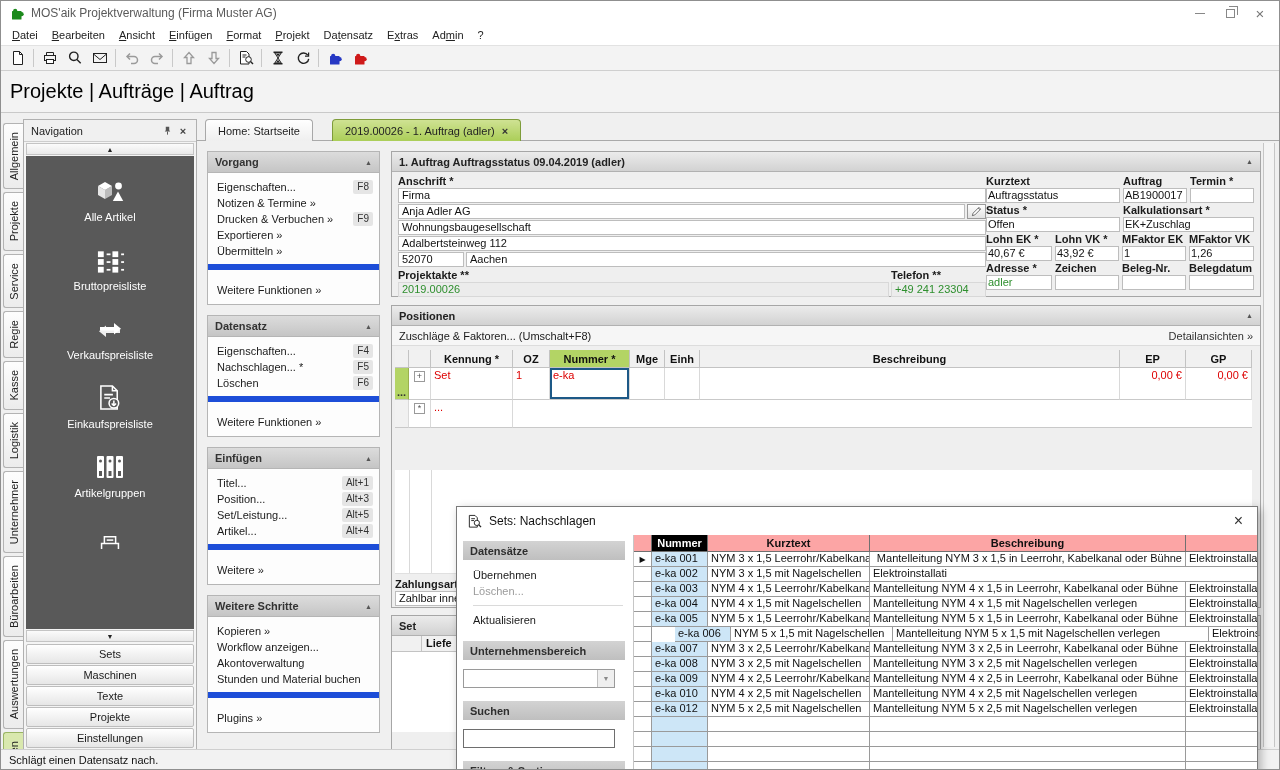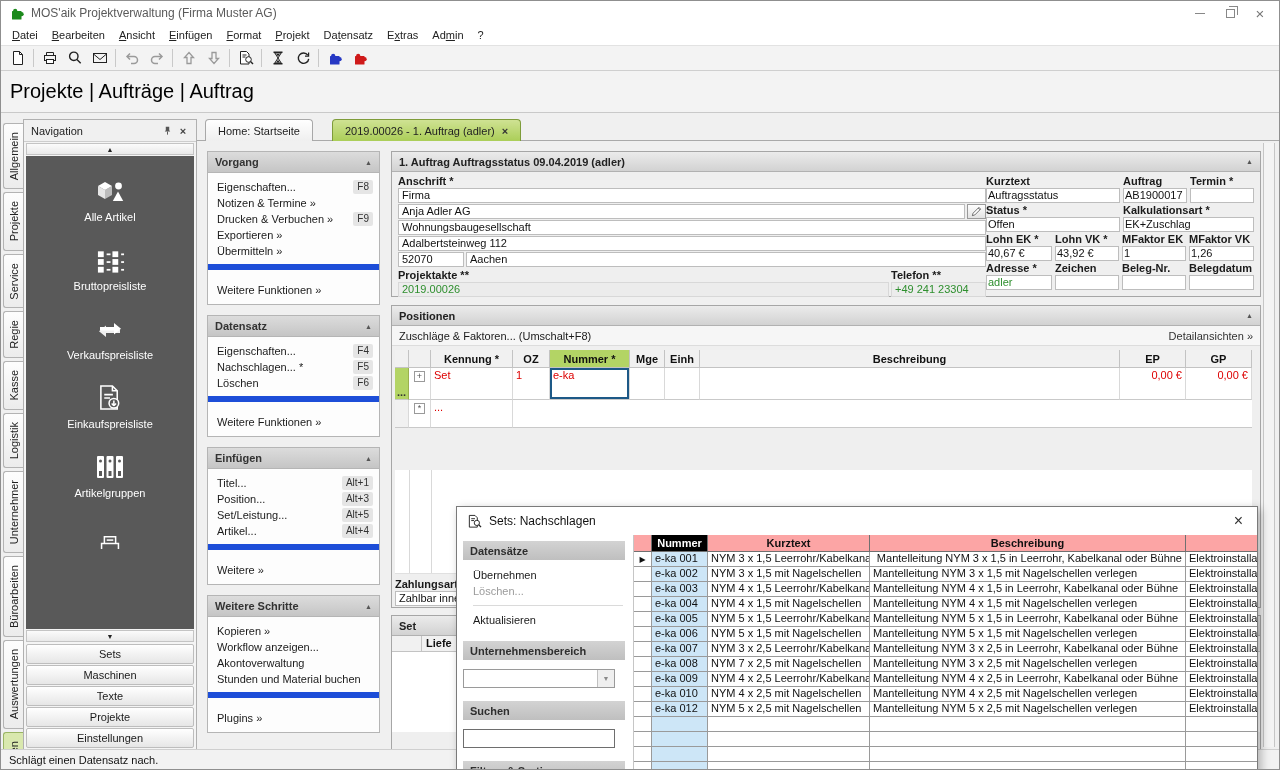--- a/index.html
+++ b/index.html
@@ -805,21 +805,20 @@
                 <div class="selcell" style="width: 18px;">▶</div>
                 <div class="numcell" style="width: 56px;">e-ka 001</div>
                 <div style="width: 162px;">NYM 3 x 1,5 Leerrohr/Kabelkanal</div>
                 <div style="width: 316px; text-align: right;">Mantelleitung NYM 3 x 1,5 in Leerrohr, Kabelkanal oder Bühne</div>
                 <div style="flex: 1 1 0%; border-right: none;">Elektroinstallati</div>
               </div>
               <div class="drow">
                 <div class="selcell" style="width: 18px;"></div>
                 <div class="numcell" style="width: 56px;">e-ka 002</div>
                 <div style="width: 162px;">NYM 3 x 1,5 mit Nagelschellen</div>
-                <div style="width: 316px;">Mantelleitung NYM 3 x 1,5 mit Nagelschellen verlegen</div>
                 <div style="flex: 1 1 0%; border-right: none;">Elektroinstallati</div>
               </div>
               <div class="drow">
                 <div class="selcell" style="width: 18px;"></div>
                 <div class="numcell" style="width: 56px;">e-ka 003</div>
                 <div style="width: 162px;">NYM 4 x 1,5 Leerrohr/Kabelkanal</div>
                 <div style="width: 316px;">Mantelleitung NYM 4 x 1,5 in Leerrohr, Kabelkanal oder Bühne</div>
                 <div style="flex: 1 1 0%; border-right: none;">Elektroinstallati</div>
               </div>
               <div class="drow">
@@ -831,36 +830,36 @@
               </div>
               <div class="drow">
                 <div class="selcell" style="width: 18px;"></div>
                 <div class="numcell" style="width: 56px;">e-ka 005</div>
                 <div style="width: 162px;">NYM 5 x 1,5 Leerrohr/Kabelkanal</div>
                 <div style="width: 316px;">Mantelleitung NYM 5 x 1,5 in Leerrohr, Kabelkanal oder Bühne</div>
                 <div style="flex: 1 1 0%; border-right: none;">Elektroinstallati</div>
               </div>
               <div class="drow">
                 <div class="selcell" style="width: 18px;"></div>
-                <div class="numcell" style="width: 56px;">e-ka 006</div>
+                <div class="numcell" style="width: 56px; margin-left: 23px;">e-ka 006</div>
                 <div style="width: 162px;">NYM 5 x 1,5 mit Nagelschellen</div>
                 <div style="width: 316px;">Mantelleitung NYM 5 x 1,5 mit Nagelschellen verlegen</div>
                 <div style="flex: 1 1 0%; border-right: none;">Elektroinstallati</div>
               </div>
               <div class="drow">
                 <div class="selcell" style="width: 18px;"></div>
                 <div class="numcell" style="width: 56px;">e-ka 007</div>
                 <div style="width: 162px;">NYM 3 x 2,5 Leerrohr/Kabelkanal</div>
                 <div style="width: 316px;">Mantelleitung NYM 3 x 2,5 in Leerrohr, Kabelkanal oder Bühne</div>
                 <div style="flex: 1 1 0%; border-right: none;">Elektroinstallati</div>
               </div>
               <div class="drow">
                 <div class="selcell" style="width: 18px;"></div>
                 <div class="numcell" style="width: 56px;">e-ka 008</div>
-                <div style="width: 162px;">NYM 7 x 2,5 mit Nagelschellen</div>
+                <div style="width: 162px;">NYM 3 x 2,5 mit Nagelschellen</div>
                 <div style="width: 316px;">Mantelleitung NYM 3 x 2,5 mit Nagelschellen verlegen</div>
                 <div style="flex: 1 1 0%; border-right: none;">Elektroinstallati</div>
               </div>
               <div class="drow">
                 <div class="selcell" style="width: 18px;"></div>
                 <div class="numcell" style="width: 56px;">e-ka 009</div>
                 <div style="width: 162px;">NYM 4 x 2,5 Leerrohr/Kabelkanal</div>
                 <div style="width: 316px;">Mantelleitung NYM 4 x 2,5 in Leerrohr, Kabelkanal oder Bühne</div>
                 <div style="flex: 1 1 0%; border-right: none;">Elektroinstallati</div>
               </div>

